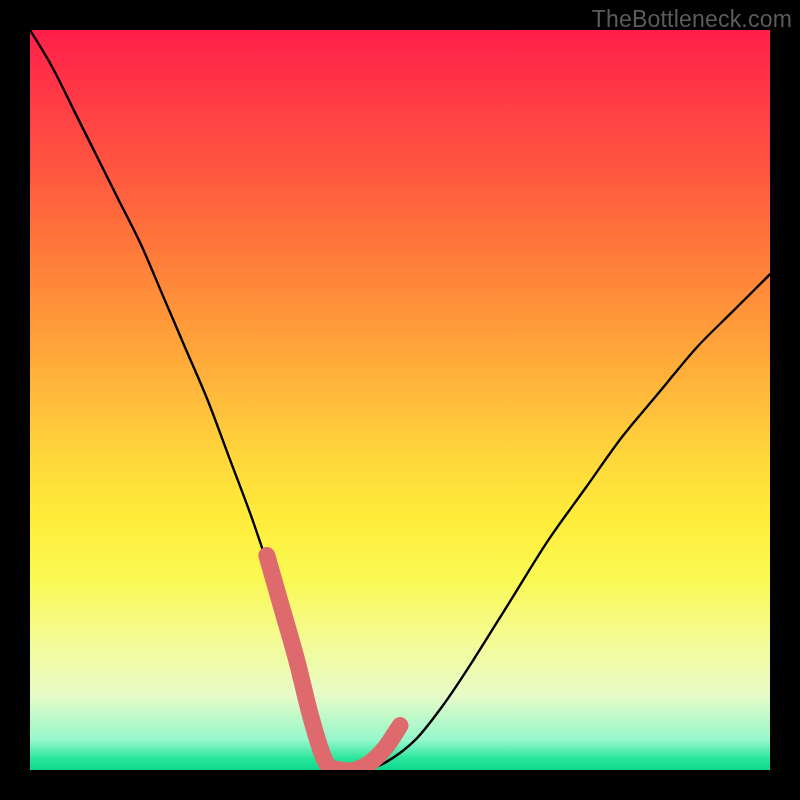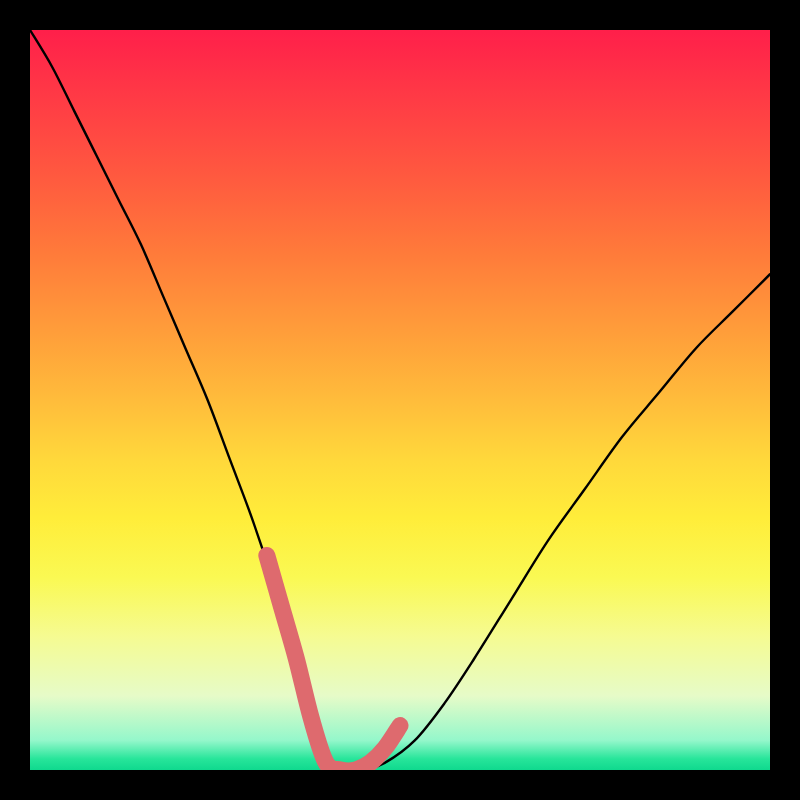--- a/index.html
+++ b/index.html
@@ -55,19 +55,20 @@
     left: 0;
     top: 0;
     width: 740px;
     height: 740px;
   }
 </style>
 </head>
 <body>
 
 <div class="frame">
+  <div class="watermark">TheBottleneck.com</div>
   <div class="plot-area">
     <svg class="curve" viewBox="0 0 740 740" preserveAspectRatio="none">
       <path id="curve-path" fill="none" stroke="#000000" stroke-width="2.4" stroke-linecap="round" d="M 0.00 0.00 C 3.70 6.17, 14.80 23.43, 22.20 37.00 C 29.60 50.57, 37.00 66.60, 44.40 81.40 C 51.80 96.20, 59.20 111.00, 66.60 125.80 C 74.00 140.60, 81.40 155.40, 88.80 170.20 C 96.20 185.00, 103.60 198.57, 111.00 214.60 C 118.40 230.63, 125.80 249.13, 133.20 266.40 C 140.60 283.67, 148.00 300.93, 155.40 318.20 C 162.80 335.47, 170.20 351.50, 177.60 370.00 C 185.00 388.50, 192.40 409.47, 199.80 429.20 C 207.20 448.93, 214.60 467.43, 222.00 488.40 C 229.40 509.37, 236.80 531.57, 244.20 555.00 C 251.60 578.43, 260.23 606.80, 266.40 629.00 C 272.57 651.20, 276.27 670.93, 281.20 688.20 C 286.13 705.47, 291.07 723.97, 296.00 732.60 C 300.93 741.23, 304.63 738.77, 310.80 740.00 C 316.97 741.23, 325.60 741.23, 333.00 740.00 C 340.40 738.77, 346.57 737.53, 355.20 732.60 C 363.83 727.67, 374.93 720.27, 384.80 710.40 C 394.67 700.53, 404.53 686.97, 414.40 673.40 C 424.27 659.83, 432.90 646.27, 444.00 629.00 C 455.10 611.73, 468.67 589.53, 481.00 569.80 C 493.33 550.07, 505.67 529.10, 518.00 510.60 C 530.33 492.10, 542.67 476.07, 555.00 458.80 C 567.33 441.53, 579.67 423.03, 592.00 407.00 C 604.33 390.97, 616.67 377.40, 629.00 362.60 C 641.33 347.80, 653.67 331.77, 666.00 318.20 C 678.33 304.63, 690.67 293.53, 703.00 281.20 C 715.33 268.87, 733.83 250.37, 740.00 244.20"></path>
       <path id="highlight-path" fill="none" stroke="#de6a6e" stroke-width="17" stroke-linecap="round" stroke-linejoin="round" d="M 236.80 525.40 C 239.27 534.03, 246.67 559.93, 251.60 577.20 C 256.53 594.47, 261.47 610.50, 266.40 629.00 C 271.33 647.50, 276.27 670.93, 281.20 688.20 C 286.13 705.47, 291.07 723.97, 296.00 732.60 C 300.93 741.23, 305.87 738.77, 310.80 740.00 C 315.73 741.23, 320.67 741.23, 325.60 740.00 C 330.53 738.77, 335.47 736.30, 340.40 732.60 C 345.33 728.90, 350.27 723.97, 355.20 717.80 C 360.13 711.63, 367.53 699.30, 370.00 695.60"></path>
     </svg>
   </div>
 </div>
 
 </body></html>

